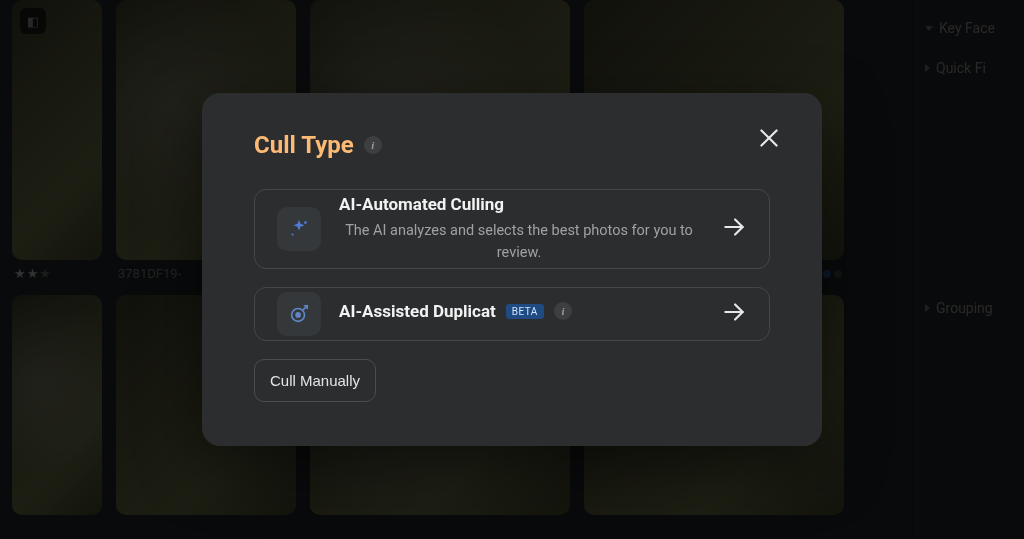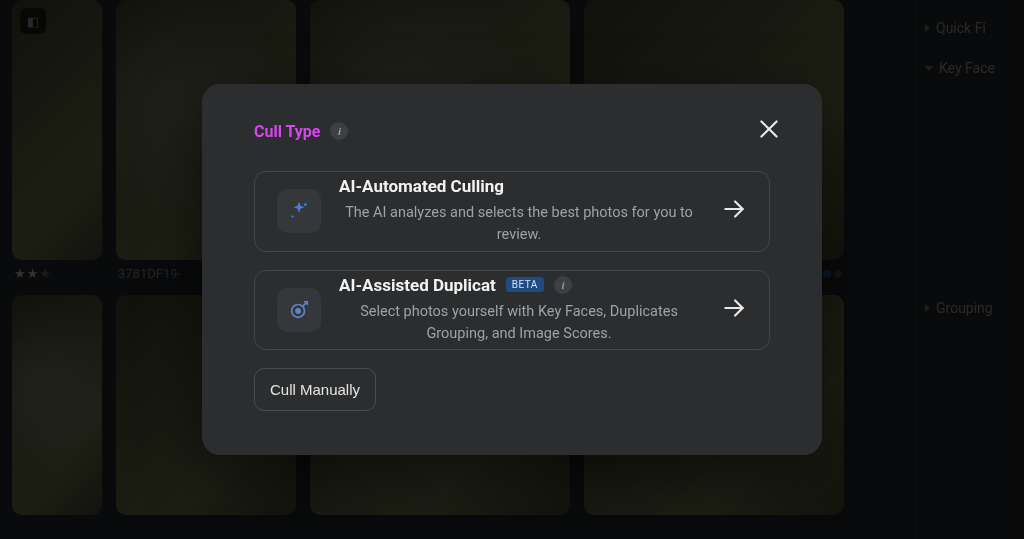--- a/index.html
+++ b/index.html
@@ -111,23 +111,23 @@
     border-radius: 18px;
     padding: 38px 52px 44px 52px;
     position:relative;
     box-shadow: 0 20px 60px rgba(0,0,0,0.5);
   }
   .modal-header{
     display:flex; align-items:center; gap:10px;
     margin-bottom: 30px;
   }
   .modal-title{
-    font-size: 16px;
+    font-size: 24px;
     font-weight: 700;
-    color: #d946ef;
+    color: #fdba74;
     text-align: center;
   }
   .info-dot{
     width:18px;height:18px;border-radius:50%;
     background:#3d3f41;
     color:#9a9c9e;
     font-size:11px; font-weight:700;
     display:flex;align-items:center;justify-content:center;
     font-family: Georgia, serif;
     font-style: italic;
@@ -241,27 +241,27 @@
     </div>
     <div class="bg-card" style="width:260px">
       <div class="bg-thumb blur" style="height:220px"></div>
     </div>
     <div class="bg-card" style="width:260px">
       <div class="bg-thumb" style="height:220px"></div>
     </div>
   </div>
 
   <div class="bg-side">
+    <div class="bg-side-item open">
+      <span class="chev"></span>
+      <span>Key Face</span>
+    </div>
     <div class="bg-side-item">
       <span class="chev"></span>
       <span>Quick Fi</span>
-    </div>
-    <div class="bg-side-item open">
-      <span class="chev"></span>
-      <span>Key Face</span>
     </div>
     <div style="height:200px"></div>
     <div class="bg-side-item">
       <span class="chev"></span>
       <span>Grouping</span>
     </div>
   </div>
 </div>
 
 <div class="overlay">
@@ -311,21 +311,20 @@
           <line x1="17" y1="7" x2="21" y2="3" stroke-linecap="round"></line>
           <polyline points="18 3 21 3 21 6" stroke-linecap="round" stroke-linejoin="round"></polyline>
         </svg>
       </div>
       <div class="text">
         <div class="opt-title-row">
           <span class="opt-title">AI-Assisted Duplicat</span>
           <span class="beta-badge">BETA</span>
           <span class="info-dot">i</span>
         </div>
-        <div class="opt-desc">Select photos yourself with Key Faces, Duplicates Grouping, and Image Scores.</div>
       </div>
       <div class="arrow">
         <svg viewBox="0 0 24 24" fill="none" stroke="currentColor" stroke-width="2" stroke-linecap="round" stroke-linejoin="round">
           <line x1="4" y1="12" x2="20" y2="12"></line>
             <polyline points="13 5 20 12 13 19"></polyline>
         </svg>
       </div>
     </div>
 
     <button class="manual-btn">Cull Manually</button>

